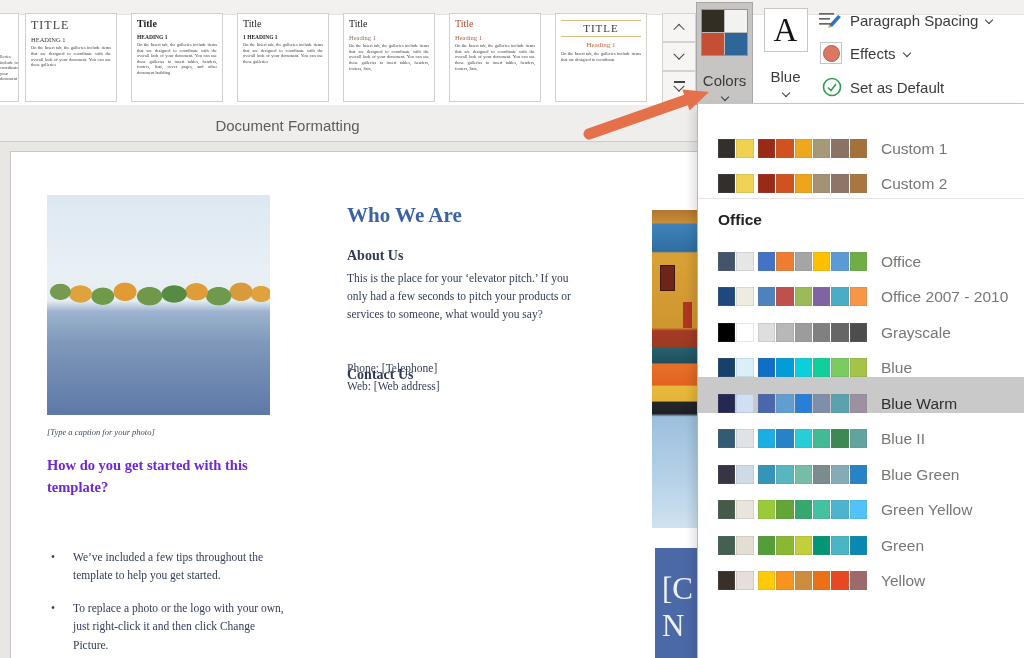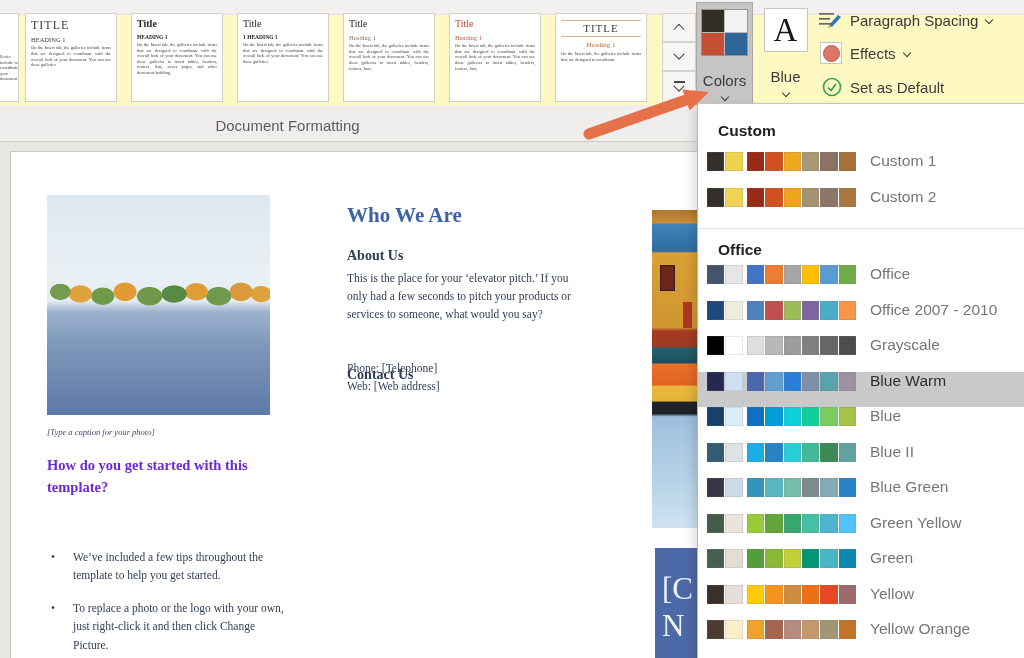--- a/index.html
+++ b/index.html
@@ -1,20 +1,20 @@
 <!DOCTYPE html>
 <html><head>
 <meta charset="utf-8">
 <style>
   html,body{margin:0;padding:0;}
   body{font-family:"Liberation Sans", sans-serif; -webkit-font-smoothing:antialiased;}
   .stage{position:relative;width:1024px;height:658px;overflow:hidden;background:#e9e7e4;}
 
   
-  .ribbon{position:absolute;left:0;top:0;width:1024px;height:141px;background:#fef9c3;border-bottom:1px solid #cfcdca;}
+  .ribbon{position:absolute;left:0;top:0;width:1024px;height:141px;background:#ffffff;border-bottom:1px solid #cfcdca;}
   .ribbon-topstrip{position:absolute;left:0;top:0;width:1024px;height:14px;background:#f2f1f0;border-bottom:1px solid #e4e2e0;}
   .grouplabel-band{position:absolute;left:0;top:105px;width:697px;height:36px;background:#f0eeec;}
   .grouplabel{position:absolute;left:200px;top:117px;width:175px;text-align:center;font-size:15px;color:#5e5c59;}
 
   
   .thumb{position:absolute;top:13px;height:89px;width:92px;background:#fff;border:1px solid #d2d0cd;box-sizing:border-box;padding:5px 5px 2px;overflow:hidden;}
   .thumb-partial{position:absolute;top:13px;left:0;width:19px;height:89px;background:#fff;border:1px solid #d2d0cd;border-left:none;box-sizing:border-box;overflow:hidden;padding-top:38px;}
   .t-title{font-family:"Liberation Serif",serif;line-height:1.05;}
   .t-heading{font-family:"Liberation Serif",serif;line-height:1.2;margin-top:4px;}
   .t-body{font-family:"Liberation Serif",serif;font-size:4.4px;line-height:5.6px;color:#3c3c3c;margin-top:2px;text-align:justify;}
@@ -77,21 +77,21 @@
   .left-h{position:absolute;left:47px;top:455px;width:245px;font-size:14.5px;font-weight:bold;line-height:1.5;color:#6d28d9;}
   .bullets{position:absolute;left:47px;top:548px;width:240px;}
   .bullet{display:flex;font-size:11.5px;line-height:1.6;color:#333d57;margin-bottom:14px;}
   .bullet .dot{width:13px;flex:0 0 13px;padding-left:4px;}
   .bullet .btxt{flex:1;padding-left:9px;}
 
   
   .dropdown{position:absolute;left:697px;top:103px;width:327px;height:560px;background:#ffffff;border-left:1px solid #b8b6b3;border-top:1px solid #c6c4c2;box-shadow:-4px 4px 9px rgba(0,0,0,0.13);z-index:40;box-sizing:border-box;padding-top:12px;}
   .dd-header{height:30px;line-height:30px;padding-left:20px;font-size:15.5px;font-weight:bold;color:#222222;}
   .dd-sep{height:1px;background:#e5e3e1;margin:5px 0 6px;}
-  .theme-row{height:35.5px;display:flex;align-items:flex-start;padding-left:9px;cursor:default;}
+  .theme-row{height:35.5px;display:flex;align-items:flex-end;padding-left:20px;cursor:default;}
   .theme-row.selected{background:#c9c9c9;}
   .theme-row .palette{display:flex;width:150px;flex:0 0 150px;}
   .theme-row .sw{width:17.5px;height:19px;margin-right:1px;box-shadow:inset 0 0 0 0.5px rgba(120,120,120,.35);}
   .theme-row .sw:nth-child(2){margin-right:4px;}
   .theme-row .name{margin-left:13px;font-size:15.5px;color:#787672;}
   .theme-row.selected .name{color:#2f2e2d;}
 
   .arrow-overlay{position:absolute;left:0;top:0;width:1024px;height:658px;z-index:60;pointer-events:none;}
 </style>
 </head>
@@ -233,21 +233,20 @@
   <div class="photo-right">
     <div class="window"></div>
     <div class="chair"></div>
   </div>
   <div class="company-box" id="company-box" style="background: rgb(76, 105, 167);">
       <div>[C</div>
       <div>N</div>
     </div>
 
   <div class="dropdown" id="dropdown">
-      <div class="dd-header">Custom</div>
       <div class="theme-row" style="margin-top: 6px;">
         <div class="palette">
           <div class="sw" style="background: rgb(51, 48, 43);"></div>
           <div class="sw" style="background: rgb(239, 210, 79);"></div>
           <div class="sw" style="background: rgb(154, 42, 24);"></div>
           <div class="sw" style="background: rgb(210, 82, 31);"></div>
           <div class="sw" style="background: rgb(237, 168, 31);"></div>
           <div class="sw" style="background: rgb(167, 152, 120);"></div>
           <div class="sw" style="background: rgb(138, 114, 101);"></div>
           <div class="sw" style="background: rgb(164, 113, 59);"></div>
@@ -301,48 +300,48 @@
           <div class="sw" style="background: rgb(255, 255, 255);"></div>
           <div class="sw" style="background: rgb(222, 222, 222);"></div>
           <div class="sw" style="background: rgb(184, 184, 184);"></div>
           <div class="sw" style="background: rgb(156, 156, 156);"></div>
           <div class="sw" style="background: rgb(128, 128, 128);"></div>
           <div class="sw" style="background: rgb(102, 102, 102);"></div>
           <div class="sw" style="background: rgb(77, 77, 77);"></div>
         </div>
         <span class="name">Grayscale</span>
       </div>
+      <div class="theme-row">
+        <div class="palette">
+          <div class="sw" style="background: rgb(23, 64, 109);"></div>
+          <div class="sw" style="background: rgb(219, 239, 249);"></div>
+          <div class="sw" style="background: rgb(15, 111, 198);"></div>
+          <div class="sw" style="background: rgb(0, 157, 217);"></div>
+          <div class="sw" style="background: rgb(11, 208, 217);"></div>
+          <div class="sw" style="background: rgb(16, 207, 155);"></div>
+          <div class="sw" style="background: rgb(124, 202, 98);"></div>
+          <div class="sw" style="background: rgb(165, 194, 73);"></div>
+        </div>
+        <span class="name">Blue</span>
+      </div>
       <div class="theme-row selected">
         <div class="palette">
           <div class="sw" style="background: rgb(36, 40, 82);"></div>
           <div class="sw" style="background: rgb(207, 224, 245);"></div>
           <div class="sw" style="background: rgb(74, 102, 172);"></div>
           <div class="sw" style="background: rgb(98, 157, 209);"></div>
           <div class="sw" style="background: rgb(41, 127, 213);"></div>
           <div class="sw" style="background: rgb(127, 143, 169);"></div>
           <div class="sw" style="background: rgb(90, 162, 174);"></div>
           <div class="sw" style="background: rgb(157, 144, 160);"></div>
         </div>
         <span class="name">Blue Warm</span>
       </div>
       <div class="theme-row">
         <div class="palette">
-          <div class="sw" style="background: rgb(23, 64, 109);"></div>
-          <div class="sw" style="background: rgb(219, 239, 249);"></div>
-          <div class="sw" style="background: rgb(15, 111, 198);"></div>
-          <div class="sw" style="background: rgb(0, 157, 217);"></div>
-          <div class="sw" style="background: rgb(11, 208, 217);"></div>
-          <div class="sw" style="background: rgb(16, 207, 155);"></div>
-          <div class="sw" style="background: rgb(124, 202, 98);"></div>
-          <div class="sw" style="background: rgb(165, 194, 73);"></div>
-        </div>
-        <span class="name">Blue</span>
-      </div>
-      <div class="theme-row">
-        <div class="palette">
           <div class="sw" style="background: rgb(51, 91, 116);"></div>
           <div class="sw" style="background: rgb(223, 227, 229);"></div>
           <div class="sw" style="background: rgb(28, 173, 228);"></div>
           <div class="sw" style="background: rgb(38, 131, 198);"></div>
           <div class="sw" style="background: rgb(39, 206, 215);"></div>
           <div class="sw" style="background: rgb(66, 186, 151);"></div>
           <div class="sw" style="background: rgb(62, 136, 83);"></div>
           <div class="sw" style="background: rgb(98, 163, 159);"></div>
         </div>
         <span class="name">Blue II</span>
@@ -392,33 +391,20 @@
           <div class="sw" style="background: rgb(229, 222, 219);"></div>
           <div class="sw" style="background: rgb(255, 202, 8);"></div>
           <div class="sw" style="background: rgb(248, 147, 29);"></div>
           <div class="sw" style="background: rgb(206, 141, 62);"></div>
           <div class="sw" style="background: rgb(236, 112, 22);"></div>
           <div class="sw" style="background: rgb(230, 72, 35);"></div>
           <div class="sw" style="background: rgb(156, 106, 106);"></div>
         </div>
         <span class="name">Yellow</span>
       </div>
-      <div class="theme-row">
-        <div class="palette">
-          <div class="sw" style="background: rgb(78, 59, 48);"></div>
-          <div class="sw" style="background: rgb(251, 238, 201);"></div>
-          <div class="sw" style="background: rgb(240, 162, 46);"></div>
-          <div class="sw" style="background: rgb(165, 100, 78);"></div>
-          <div class="sw" style="background: rgb(181, 139, 128);"></div>
-          <div class="sw" style="background: rgb(195, 152, 109);"></div>
-          <div class="sw" style="background: rgb(161, 149, 116);"></div>
-          <div class="sw" style="background: rgb(193, 117, 41);"></div>
-        </div>
-        <span class="name">Yellow Orange</span>
-      </div>
     </div>
 
   <svg class="arrow-overlay" id="arrow-svg" viewBox="0 0 1024 658">
     <line id="arrow-line" x1="589" y1="134" x2="686" y2="100" stroke-width="11" stroke-linecap="round" stroke="#e4714a"></line>
     <polygon id="arrow-head" points="709,92 689.6,110.4 682.4,89.6" fill="#e4714a"></polygon>
   </svg>
 
 </div>
 
 </body></html>

